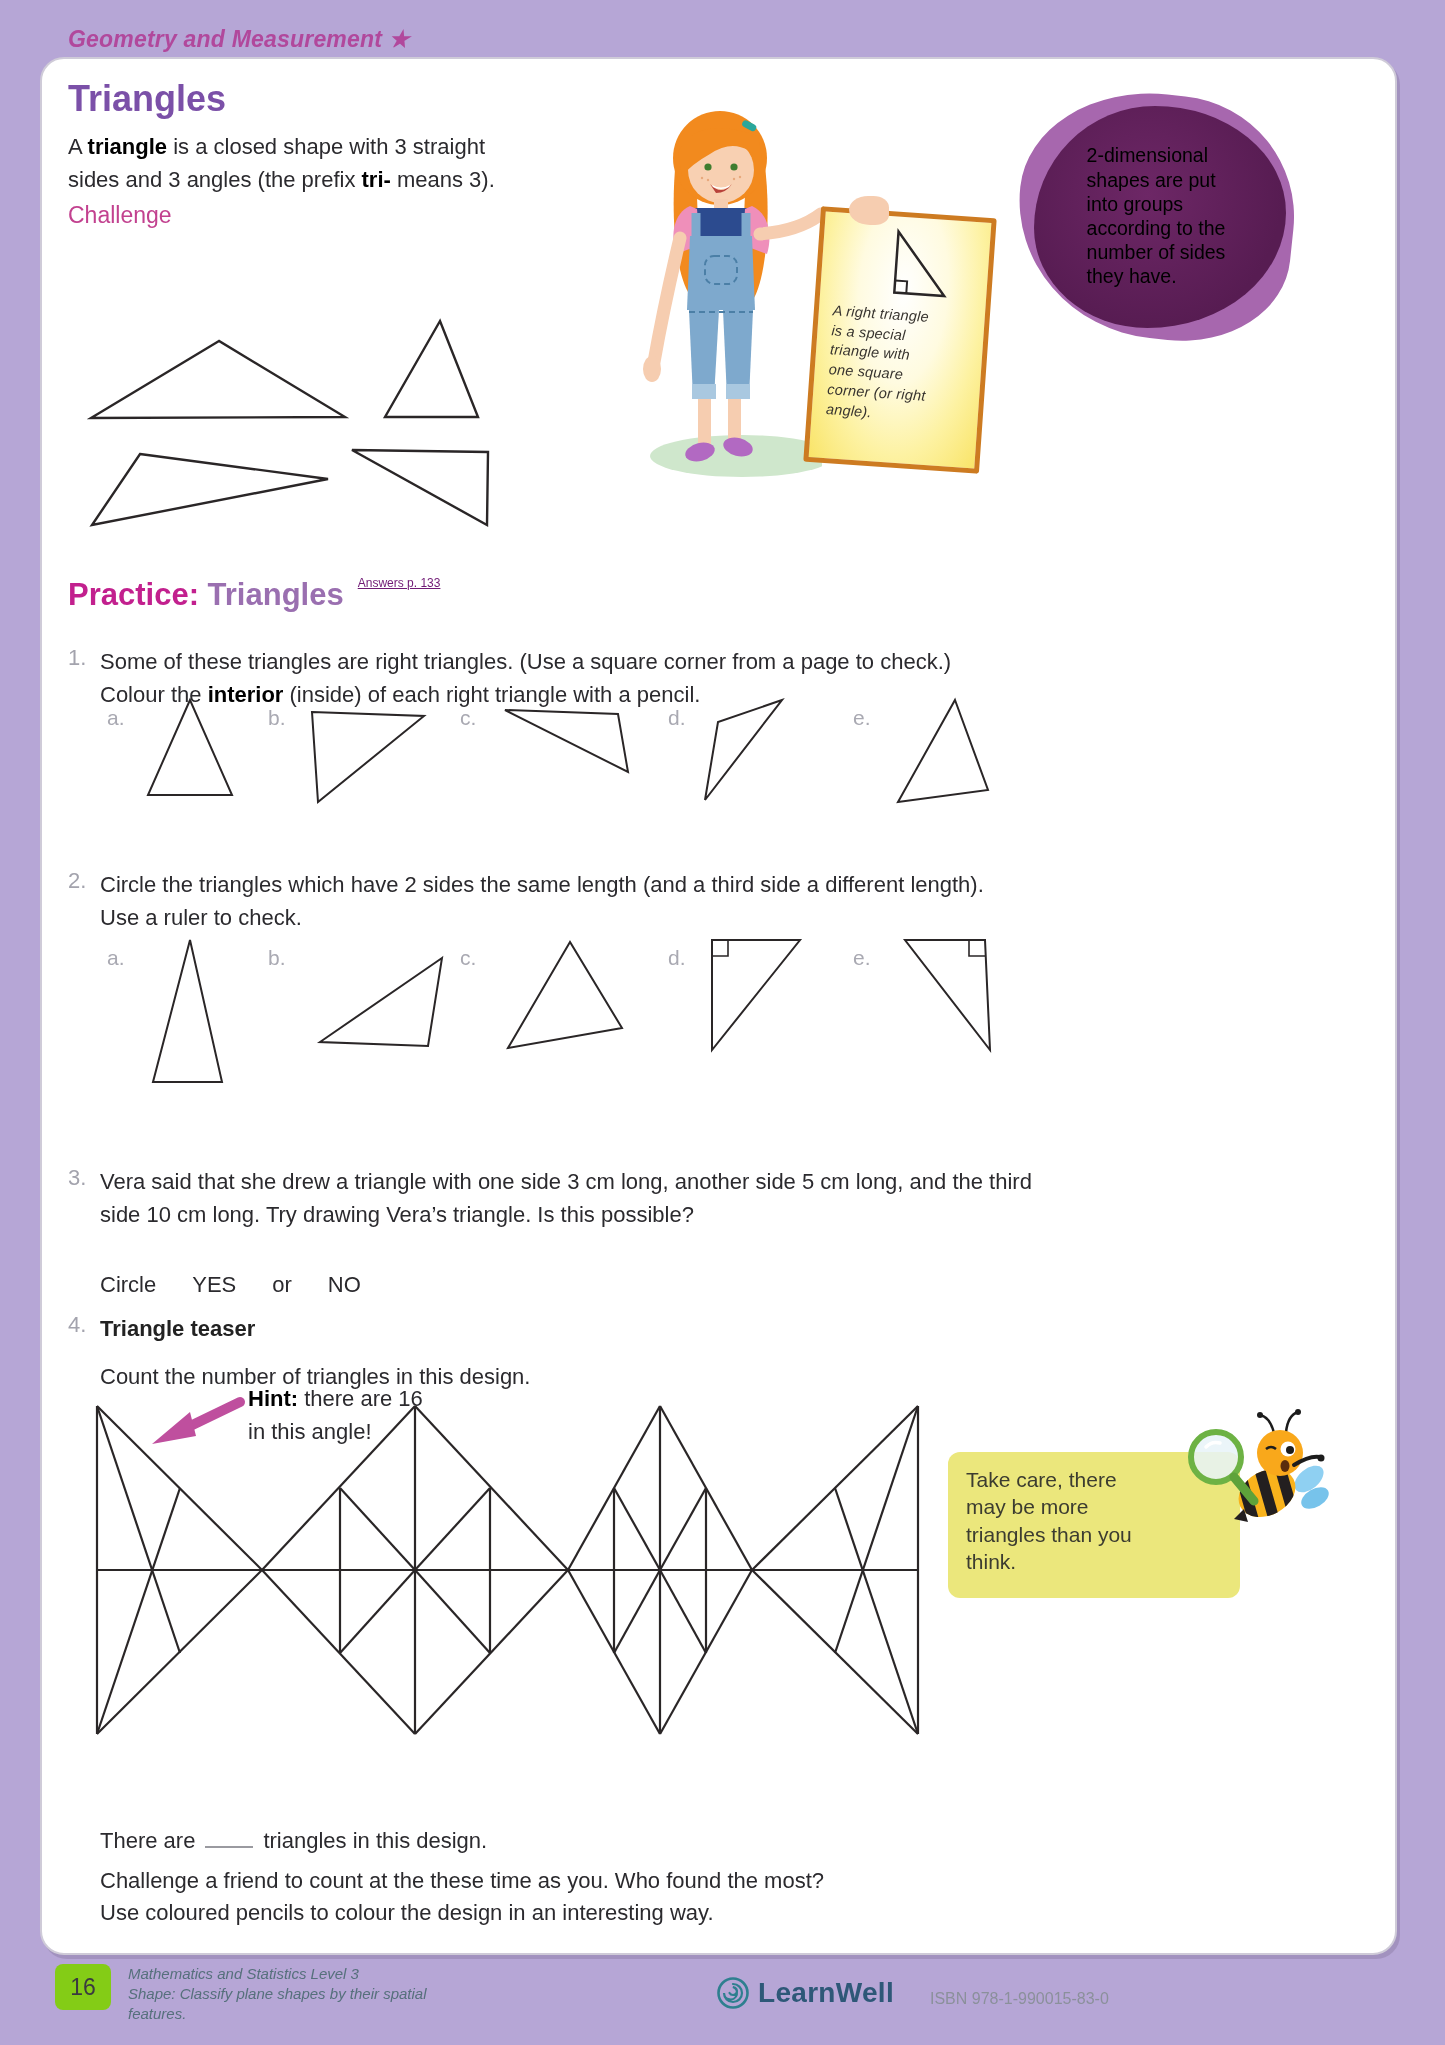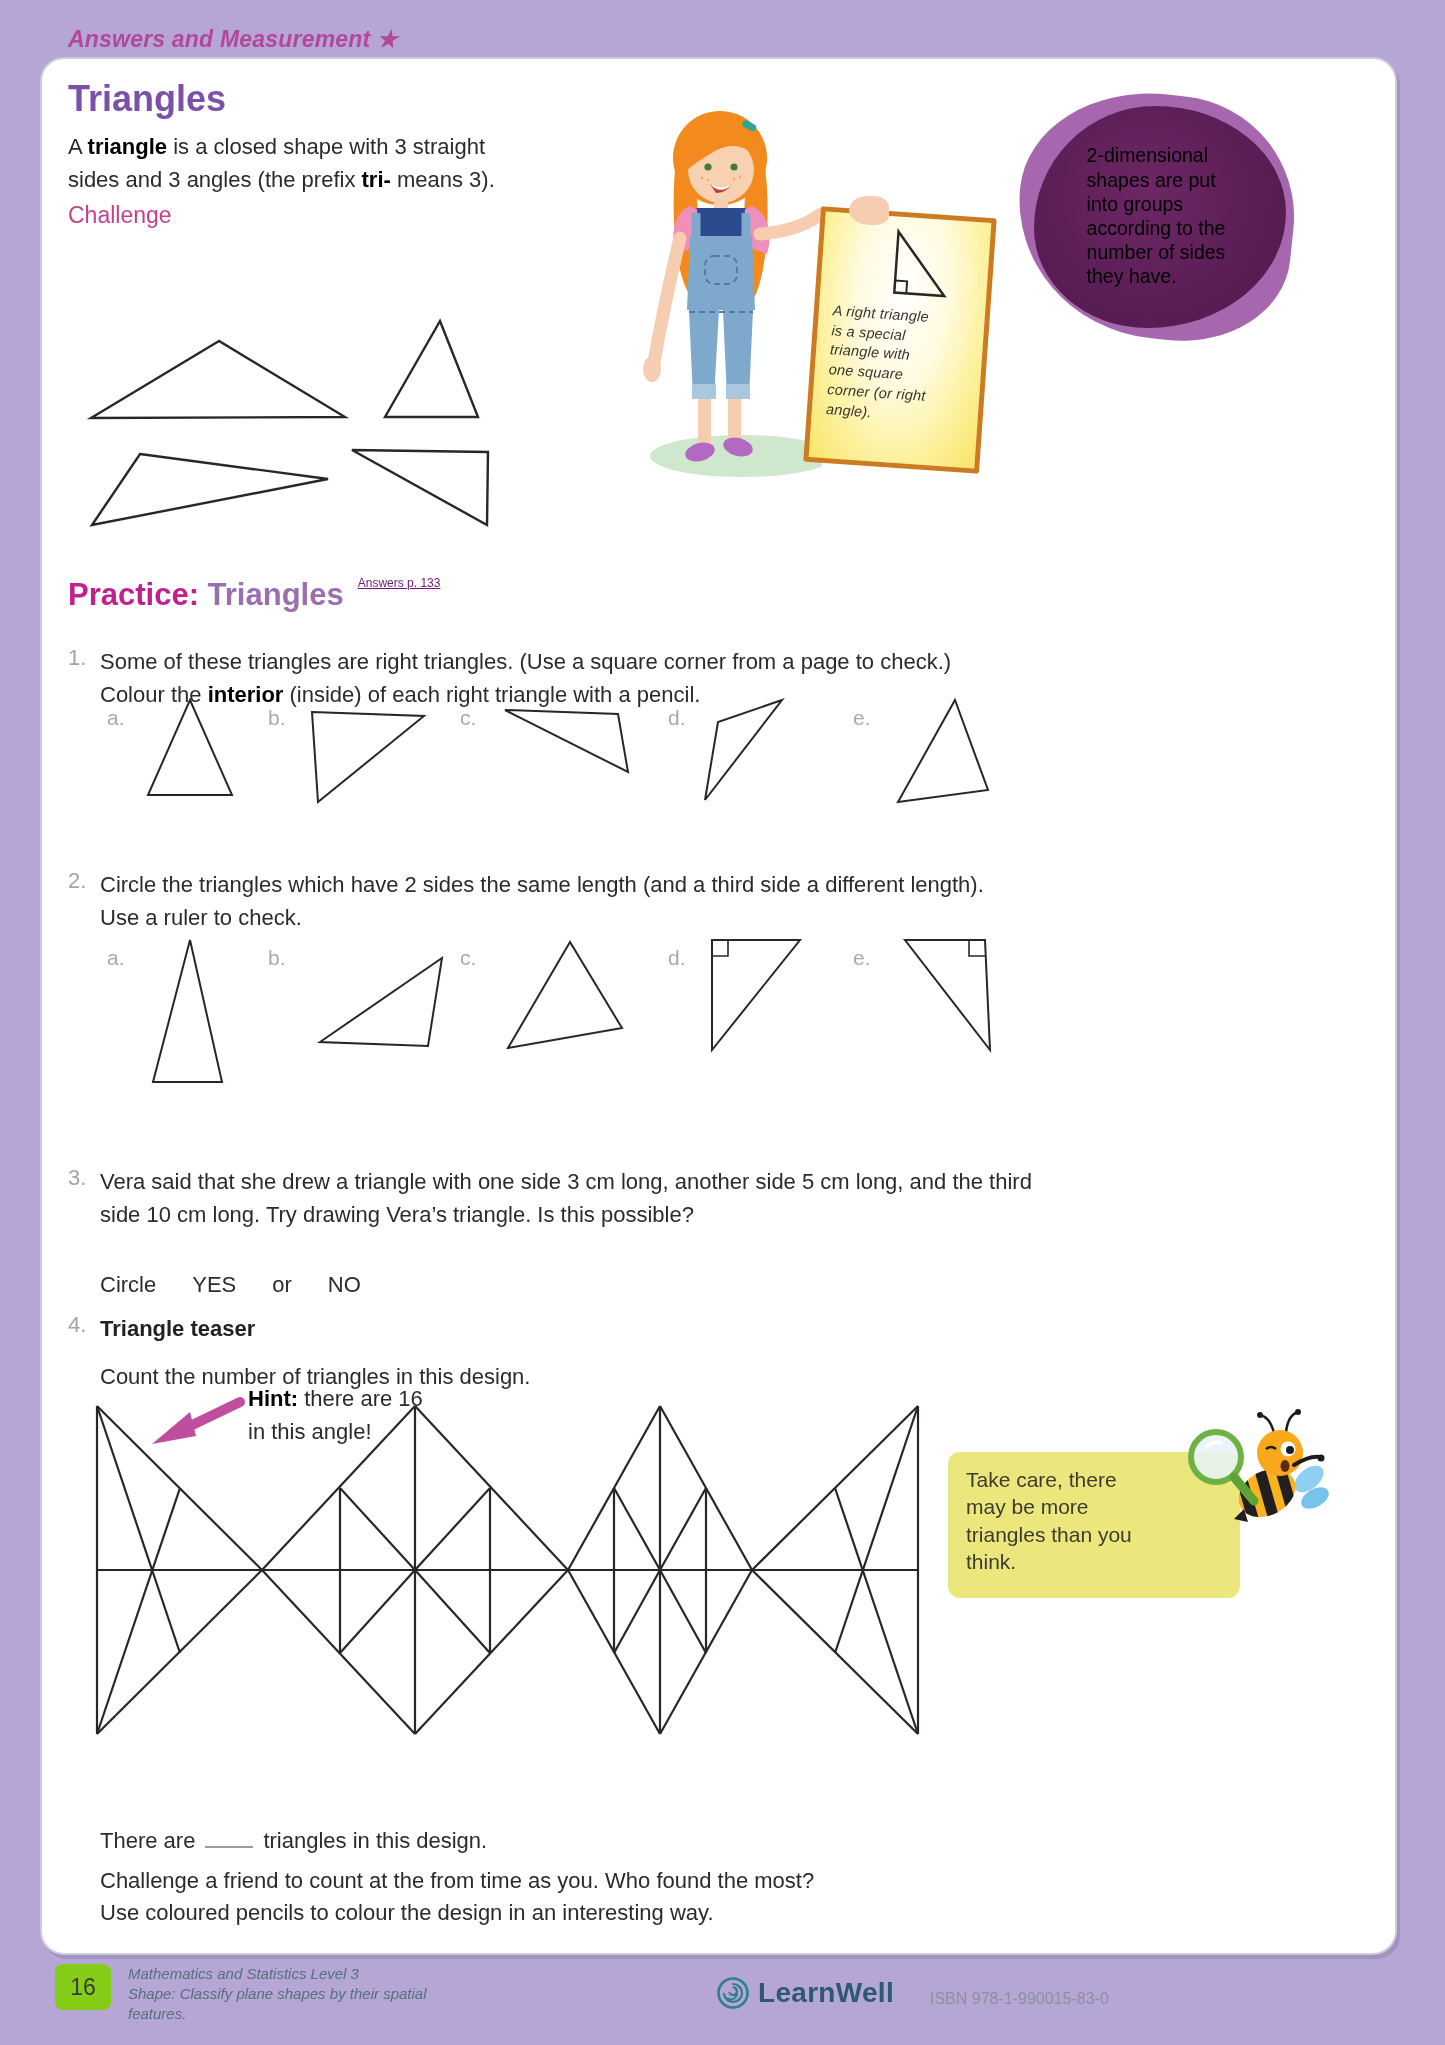--- a/index.html
+++ b/index.html
@@ -57,21 +57,21 @@
   .meta { left:128px; top:1964px; font-size:15px; font-style:italic; color:#56707c; line-height:1.32; }
   .brand { left:716px; top:1976px; display:flex; align-items:center; }
   .brand-name { font-size:28px; font-weight:700; color:#2e5878; margin-left:8px; letter-spacing:.3px; }
   .isbn { left:930px; top:1990px; font-size:16px; color:#8b909b; }
 </style>
 </head>
 <body>
 
 <div class="page">
 
-  <div class="abs header-label">Answers and Measurement ★</div>
+  <div class="abs header-label">Geometry and Measurement ★</div>
 
   <div class="abs card"></div>
 
   <div class="abs page-title">Triangles</div>
 
   <div class="abs intro body-text">
     <div><span>A </span><b class="ink">triangle</b><span> is a closed shape with 3 straight</span></div>
     <div><span>sides and 3 angles (the prefix </span><b class="ink">tri-</b><span> means 3).</span></div>
   </div>
 
@@ -280,21 +280,21 @@
     <path d="M 112,60 Q 128,50 138,52" stroke="#1c1c1c" stroke-width="4" fill="none" stroke-linecap="round"></path>
     <circle cx="139" cy="53" r="3.5" fill="#1c1c1c"></circle>
     <circle cx="34" cy="52" r="25" fill="#e8f3f8" fill-opacity=".85" stroke="#6db244" stroke-width="6"></circle>
     <path d="M 24,42 A 14,14 0 0 1 38,38" stroke="#ffffff" stroke-width="3.5" fill="none" stroke-linecap="round"></path>
     <line x1="52" y1="72" x2="72" y2="96" stroke="#5ea23a" stroke-width="9" stroke-linecap="round"></line>
   </svg>
 
   <div class="abs body-text answer-line">
     <span>There are</span><span class="answer-blank"></span><span>triangles in this design.</span>
   </div>
-  <div class="abs body-text" style="left:100px; top:1864px;">Challenge a friend to count at the from time as you. Who found the most?</div>
+  <div class="abs body-text" style="left:100px; top:1864px;">Challenge a friend to count at the these time as you. Who found the most?</div>
   <div class="abs body-text" style="left:100px; top:1896px;">Use coloured pencils to colour the design in an interesting way.</div>
 
   <div class="abs pagenum-box">
       <span>16</span>
     </div>
   <div class="abs meta pre">Mathematics and Statistics Level 3
 Shape: Classify plane shapes by their spatial
 features.</div>
   <div class="abs brand">
     <svg width="34" height="34" viewBox="0 0 34 34">

